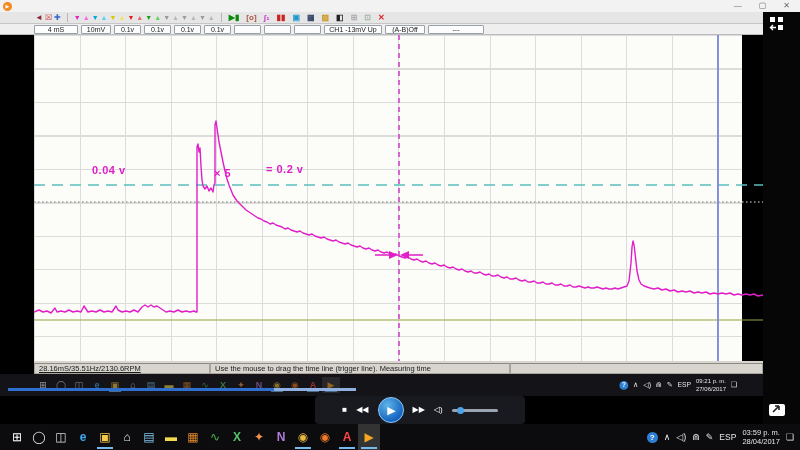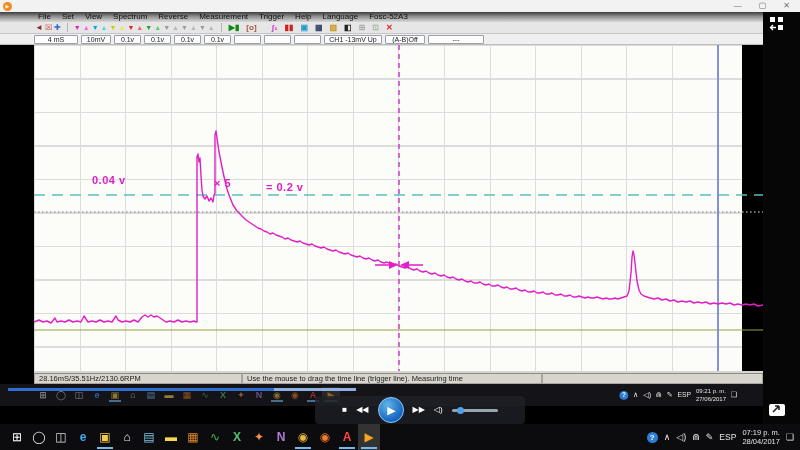--- a/index.html
+++ b/index.html
@@ -52,21 +52,21 @@
 
   
   .progress{position:absolute;left:8px;top:376px;width:740px;height:3px;background:transparent;z-index:5;}
   .progress .buf{position:absolute;left:0;top:0;height:3px;background:#8fb0e0;}
   .progress .fill{position:absolute;left:0;top:0;height:3px;background:#2f6fd0;}
 
   .statusbar{height:13px;background:#d8d5ce;display:flex;align-items:stretch;padding-top:2px;}
   .sb-spacer{width:34px;background:#000;margin-top:-2px;}
   .sb-panel{border:1px solid #a8a49c;border-top-color:#8d8a83;background:#d8d5ce;
     font-size:7.5px;color:#1c1c1c;display:flex;align-items:center;padding:0 4px;white-space:nowrap;overflow:hidden;}
-  .sb-1{width:208px;}
+  .sb-1{width:176px;text-decoration:underline;}
   .sb-2{width:300px;}
   .sb-3{flex:1;}
 
   
   .video-taskbar{height:22px;background:#141418;display:flex;align-items:center;padding-left:34px;position:relative;}
   .video-taskbar .tile{width:18px;height:16px;font-size:9px;opacity:.55;}
   .video-taskbar .tray{transform:scale(.8);transform-origin:right center;right:26px;}
 
   .real-taskbar{position:absolute;left:0;top:424px;width:800px;height:26px;background:#0c0c0e;
     display:flex;align-items:center;padding-left:6px;z-index:6;}
@@ -117,33 +117,20 @@
     </svg>
     <svg class="pip-icon" width="18" height="14" viewBox="0 0 18 14">
       <rect x="1" y="1" width="16" height="12" rx="2" fill="#fff"></rect>
       <path d="M5 9 L11 3 M11 3 L7 3 M11 3 L11 7" stroke="#222" stroke-width="1.6" fill="none"></path>
     </svg>
   </div>
 
   <div class="app">
 
 
-    <div class="menubar">
-
-    <span class="menu-item">File</span>
-        <span class="menu-item">Set</span>
-        <span class="menu-item">View</span>
-        <span class="menu-item">Spectrum</span>
-        <span class="menu-item">Reverse</span>
-        <span class="menu-item">Measurement</span>
-        <span class="menu-item">Trigger</span>
-        <span class="menu-item">Help</span>
-        <span class="menu-item">Language</span>
-        <span class="menu-item">Fosc-52A3</span>
-      </div>
 
     <div class="toolbar">
       <span style="display:flex;align-items:center;">
 
       <span class="tbtn" style="color: rgb(138, 42, 58);">◄</span>
           <span class="tbtn" style="color: rgb(204, 68, 68);">☒</span>
           <span class="tbtn" style="color: rgb(51, 102, 204);">✚</span>
         </span>
       <span class="tsep"></span>
       <span style="display:flex;align-items:center;">
@@ -163,21 +150,21 @@
           <span class="tri" style="color: rgb(154, 154, 154);">▼</span>
           <span class="tri" style="color: rgb(184, 184, 184);">▲</span>
           <span class="tri" style="color: rgb(154, 154, 154);">▼</span>
           <span class="tri" style="color: rgb(184, 184, 184);">▲</span>
         </span>
       <span class="tsep"></span>
       <span style="display:flex;align-items:center;gap:3px;">
 
       <span class="tact" style="color: rgb(10, 138, 10);">▶▮</span>
           <span class="tact" style="color: rgb(170, 85, 68);">[o]</span>
-          <span class="tact" style="color: rgb(204, 51, 204); margin-left: 8px;">ʃ₁</span>
+          <span class="tact" style="color: rgb(204, 51, 204);">ʃ₁</span>
           <span class="tact" style="color: rgb(204, 34, 34);">▮▮</span>
           <span class="tact" style="color: rgb(34, 153, 204);">▣</span>
           <span class="tact" style="color: rgb(51, 68, 102);">▦</span>
           <span class="tact" style="color: rgb(200, 151, 30);">▨</span>
           <span class="tact" style="color: rgb(34, 34, 34);">◧</span>
           <span class="tact" style="color: rgb(170, 170, 170);">⊞</span>
           <span class="tact" style="color: rgb(159, 179, 159);">⊡</span>
           <span class="tact" style="color: rgb(221, 34, 34);">✕</span>
         </span>
     </div>
@@ -209,21 +196,21 @@
           <g id="arrows">
               <line x1="341" y1="220" x2="356" y2="220" stroke="#e11ec9" stroke-width="1.5"></line>
               <polygon points="355,216 364,220 355,224" fill="#e11ec9"></polygon>
               <line x1="389" y1="220" x2="374" y2="220" stroke="#e11ec9" stroke-width="1.5"></line>
               <polygon points="375,216 366,220 375,224" fill="#e11ec9"></polygon>
             </g>
           <polyline id="wave" fill="none" stroke-width="1.4" stroke-linejoin="round" stroke-linecap="round" points="0,277 5,275 9,277 13,276 17,278 21,273 23,277 27,276 31,277 35,275 39,277 43,276 47,277 50,271 52,274 54,277 58,276 62,277 66,275 70,277 74,276 78,277 82,271 84,275 88,277 92,276 96,277 100,275 104,277 108,272 111,270 114,272 117,270 120,272 123,271 126,273 129,275 132,277 136,276 140,277 144,275 148,277 152,276 156,277 160,276 162,277 163,277 163,112 164,109 165,117 166,113 167,131 168,145 169,151 171,154 173,151 175,156 177,153 179,157 180,150 181,148 181,90 182,86 183,93 184,100 185,107 187,117 189,127 191,136 193,144 195,150 197,155 199,160 201,163 203,166 206,169 209,172 212,175 215,177 218,179 221,181 224,183 227,184 230,186 233,187 236,189 239,188 242,190 245,191 248,192 251,194 254,193 257,195 260,196 263,197 266,196 269,198 272,199 275,200 278,199 281,201 284,202 287,203 290,202 293,204 296,205 299,206 302,205 305,207 308,208 311,209 314,208 317,210 320,211 323,212 326,211 329,213 332,214 335,213 338,215 341,216 344,215 347,217 350,218 353,217 356,219 359,220 362,219 365,221 368,222 371,223 374,222 377,224 380,225 383,224 386,226 389,227 392,226 395,228 398,229 401,228 404,230 407,231 410,230 413,232 416,233 419,232 422,234 425,235 428,234 431,236 434,237 437,236 440,238 443,238 446,237 449,239 452,240 455,239 458,241 461,241 464,240 467,242 470,243 473,242 476,244 479,244 482,243 485,245 488,246 491,245 494,247 497,247 500,246 503,248 506,248 509,247 512,249 515,249 518,248 521,250 524,250 527,249 530,251 533,251 536,250 539,252 542,252 545,251 548,252 551,253 554,252 557,253 560,253 563,252 566,253 569,254 572,253 575,254 578,254 581,253 584,254 587,253 590,252 593,251 595,246 597,228 598,212 599,206 600,210 601,218 603,236 605,245 607,249 610,251 613,252 616,253 620,254 624,253 628,255 632,254 636,256 640,255 644,257 648,256 652,257 656,256 660,258 664,257 668,258 672,257 676,259 680,258 684,259 688,258 692,259 696,258 700,260 704,259 708,260 712,259 716,260 720,259 724,261 729,260" stroke="#e11ec9"></polyline>
         </svg>
         <div class="ann" style="left:58px;top:129px">0.04 v</div>
         <div class="ann" style="left:180px;top:132px">× 5</div>
-        <div class="ann" style="left:232px;top:136px">= 0.2 v</div>
+        <div class="ann" style="left:232px;top:128px">= 0.2 v</div>
       </div>
     </div>
 
     <div class="progress">
       <div class="buf" id="buf" style="width: 47%;"></div>
       <div class="fill" id="fill" style="width: 36%;"></div>
     </div>
 
     <div class="statusbar">
       <div class="sb-spacer"></div>
@@ -355,21 +342,21 @@
         <span class="tg">▶</span>
       </div>
       <div class="tray">
       <span class="tray-badge">?</span>
       <span class="tray-ic">∧</span>
       <span class="tray-ic">◁)</span>
       <span class="tray-ic">⋒</span>
       <span class="tray-ic">✎</span>
       <span class="tray-lang">ESP</span>
       <div class="tray-clock">
-        <div>07:19 p. m.</div>
+        <div>03:59 p. m.</div>
         <div>28/04/2017</div>
       </div>
       <span class="tray-ic">❏</span>
     </div>
   </div>
 
   <div class="media-overlay">
     <span class="mo-btn">■</span>
     <span class="mo-btn">◀◀</span>
     <div class="mo-play">▶</div>

